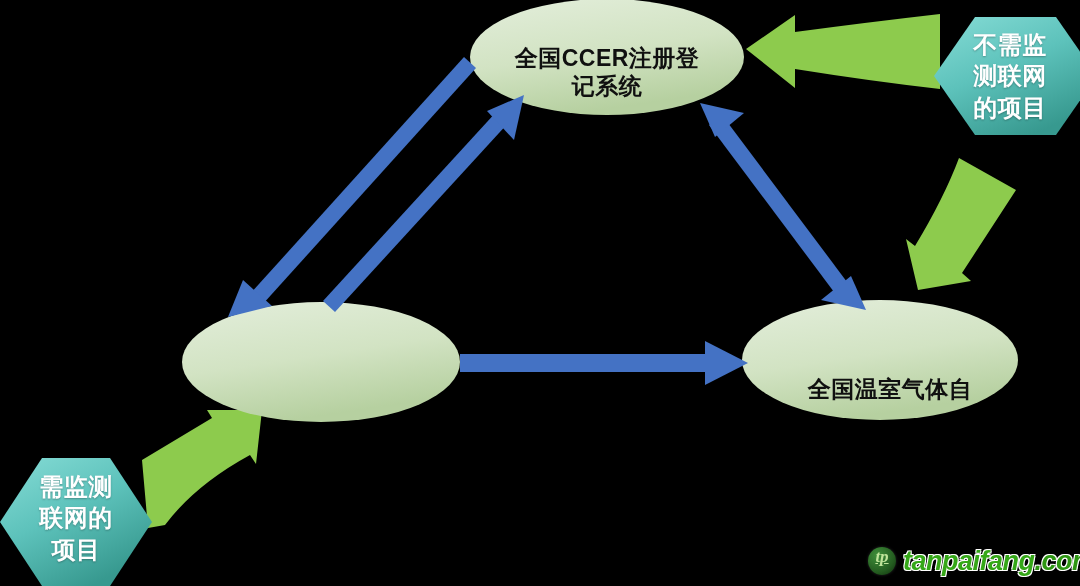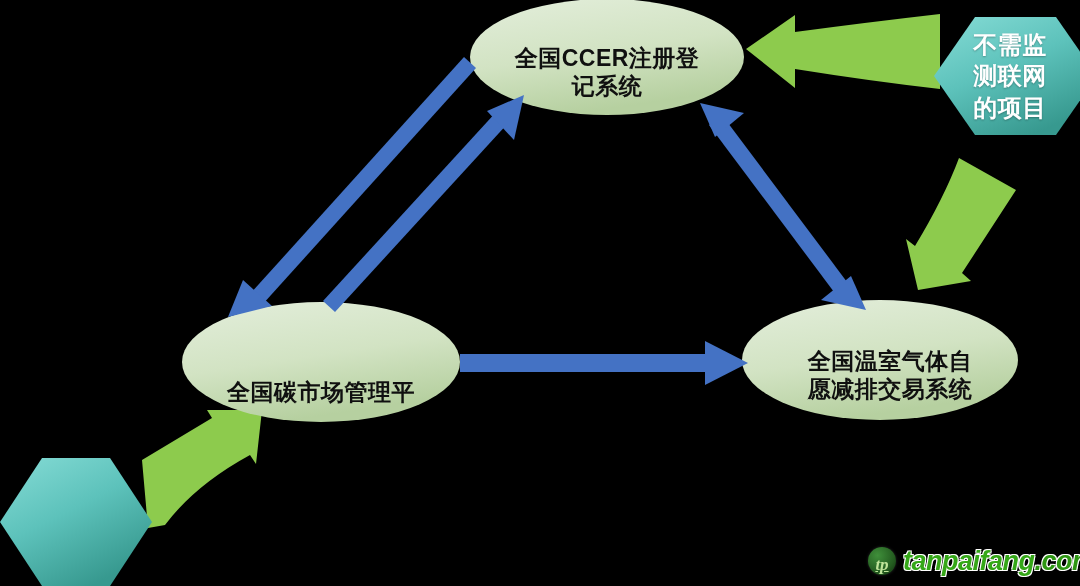--- a/index.html
+++ b/index.html
@@ -58,21 +58,21 @@
     gap: 7px;
     height: 32px;
   }
   #watermark .wm-badge {
     width: 28px;
     height: 28px;
     border-radius: 50%;
     background: radial-gradient(circle at 34% 30%, #3f8f3a 0%, #245c20 62%, #0d2d0c 100%);
     box-shadow: 0 0 3px rgba(255,255,255,0.16);
     display: flex;
-    align-items: flex-end;
+    align-items: flex-start;
     justify-content: center;
     color: #bfe49a;
     font-size: 17px;
     font-style: italic;
     font-weight: bold;
     font-family: "Liberation Serif", serif;
     text-decoration: underline;
   }
   #watermark .wm-text {
     font-size: 27px;
@@ -149,39 +149,44 @@
 
   <div class="node-label ellipse-label" style="left:470px; top:14px; width:274px; height:86px;">
     <div>
       <div>全国CCER注册登</div>
       <div>记系统</div>
     </div>
   </div>
 
   <div class="node-label ellipse-label" style="left:182px; top:318px; width:278px; height:88px;">
     <div>
-      <div>全国碳市场管理平</div>
     </div>
   </div>
 
   <div class="node-label ellipse-label" style="left:752px; top:316px; width:276px; height:88px;font-family:Liberation Serif, serif;">
     <div>
       <div>全国温室气体自</div>
-      <div>愿减排交易系统</div>
     </div>
   </div>
 
   <div class="node-label hex-label" style="left:958px; top:24px; width:104px; height:104px;">
     <div>
       <div>不需监</div>
       <div>测联网</div>
       <div>的项目</div>
     </div>
   </div>
 
+  <div class="node-label hex-label" style="left:24px; top:466px; width:104px; height:104px;">
+    <div>
+      <div>需监测</div>
+      <div>联网的</div>
+      <div>项目</div>
+    </div>
+  </div>
 
   <div id="watermark">
     <div class="wm-badge">
       <span>tp</span>
     </div>
     <div class="wm-text">
       <span>tanpaifang</span><span class="dom">.com</span>
     </div>
   </div>
 

